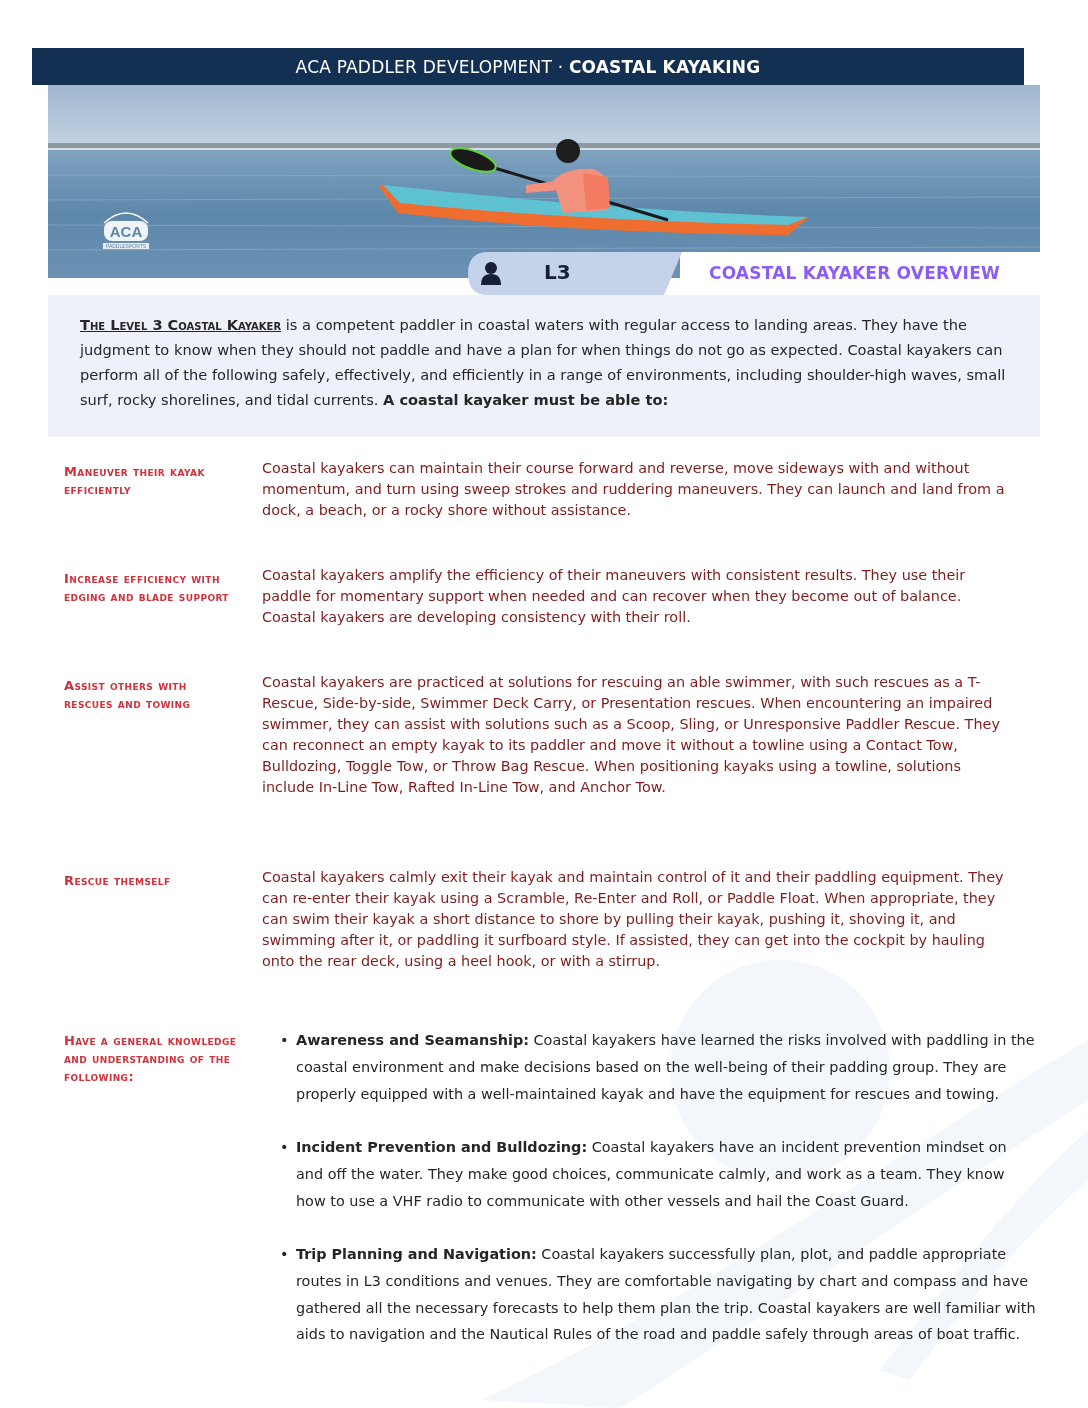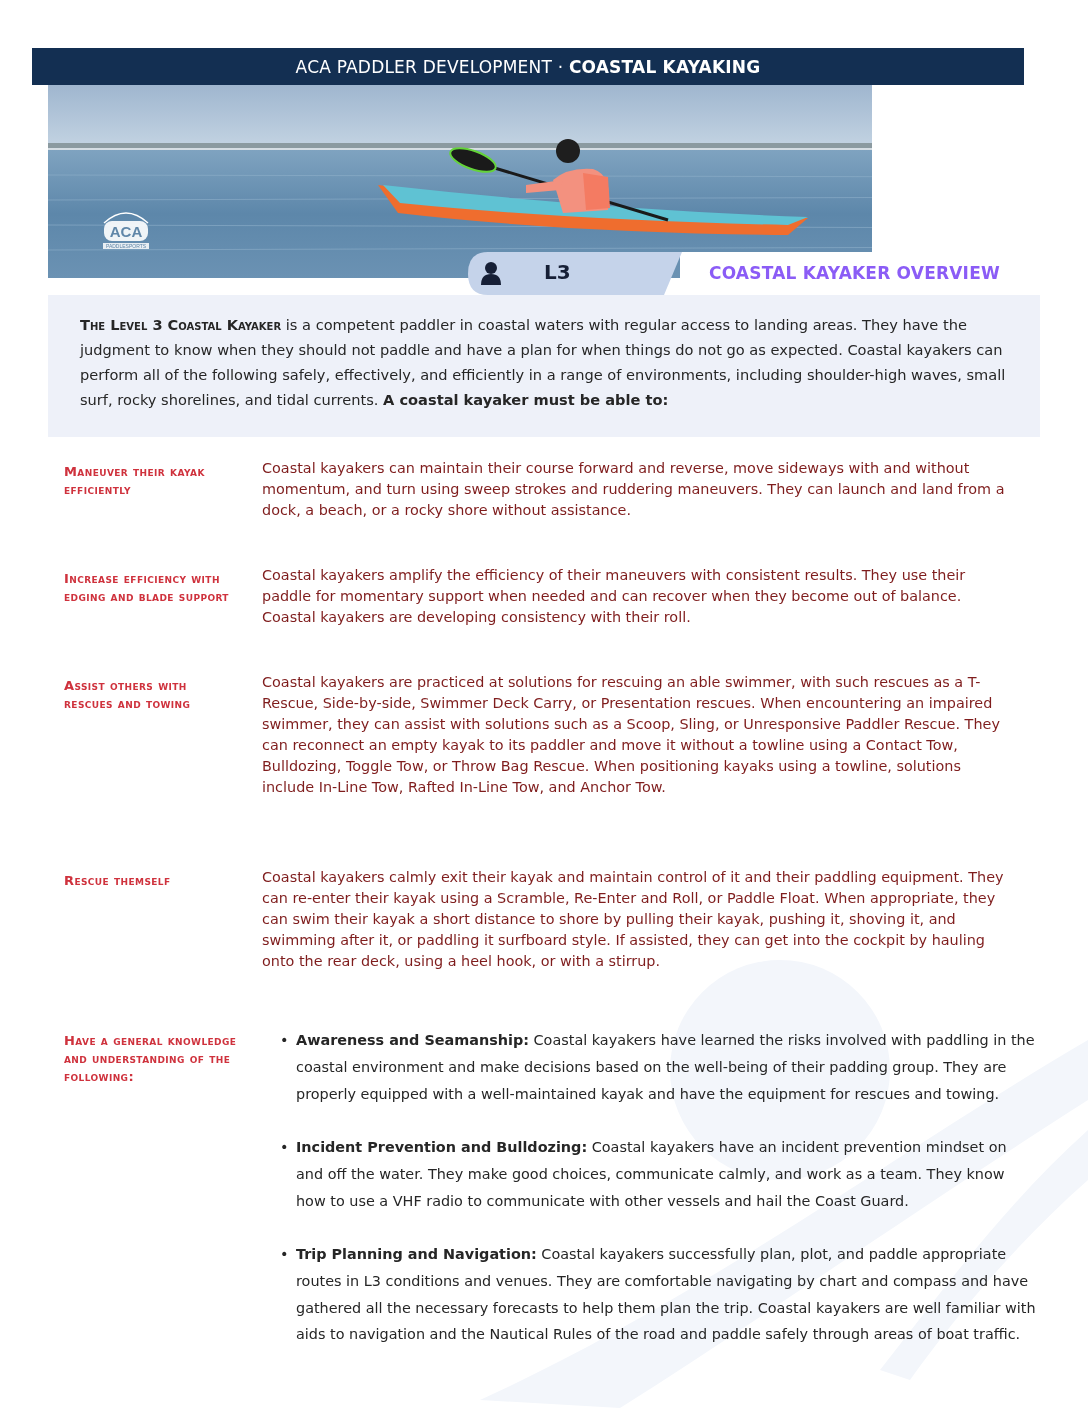--- a/index.html
+++ b/index.html
@@ -10,21 +10,21 @@
     color: #2a2a2a;
   }
   .watermark { position: absolute; left: 0; top: 0; width: 1088px; height: 1408px; pointer-events: none; z-index: 0; }
   .topbar {
     position: absolute; left: 32px; top: 48px; width: 992px; height: 37px;
     background: #132f52; color: #ffffff; text-align: center;
     font-size: 17px; line-height: 39px; letter-spacing: 0.2px; z-index: 2;
   }
   .topbar .light { font-weight: normal; }
   .topbar .bold { font-weight: bold; }
-  .hero { position: absolute; left: 48px; top: 85px; width: 824px; height: 193px; overflow: hidden; z-index: 1; }
+  .hero { position: absolute; left: 48px; top: 85px; width: 992px; height: 193px; overflow: hidden; z-index: 1; }
   .hero svg { display: block; }
   .aca-logo { position: absolute; left: 52px; top: 118px; width: 52px; height: 48px; }
   .level-tab {
     position: absolute; left: 468px; top: 252px; width: 214px; height: 43px; z-index: 3;
   }
   .level-tab svg { position: absolute; left: 0; top: 0; }
   .level-tab .person { position: absolute; left: 12px; top: 9px; width: 22px; height: 24px; }
   .level-tab .lvl { position: absolute; left: 76px; top: 8px; font-size: 20px; font-weight: bold; color: #161f36; }
   .overview-title {
     position: absolute; left: 680px; top: 252px; width: 360px; height: 43px; background: #ffffff; z-index: 2;
@@ -32,21 +32,21 @@
   .overview-title span {
     position: absolute; left: 29px; top: 11px; font-size: 17px; font-weight: bold; color: #8b5cf6; letter-spacing: 0.2px;
   }
   .intro {
     position: absolute; left: 48px; top: 295px; width: 992px; height: 142px; background: #eef1f9; z-index: 1;
   }
   .intro p {
     margin: 0; position: absolute; left: 32px; top: 17px; width: 930px;
     font-size: 14.6px; line-height: 25px; color: #262626;
   }
-  .sc { font-variant: small-caps; font-weight: bold; }
+  .sc { font-variant: small-caps; font-weight: bold; text-decoration: underline; }
   .b { font-weight: bold; }
   .row { position: absolute; left: 0; width: 1088px; z-index: 2; }
   .row .label {
     position: absolute; left: 64px; top: 0; width: 175px;
     font-size: 13px; line-height: 18px; font-weight: bold; color: #cf323d;
     font-variant: small-caps; letter-spacing: 0.4px; text-transform: lowercase;
   }
   .row .label::first-letter { text-transform: uppercase; }
   .row .text {
     position: absolute; left: 262px; top: -5px; width: 745px;

